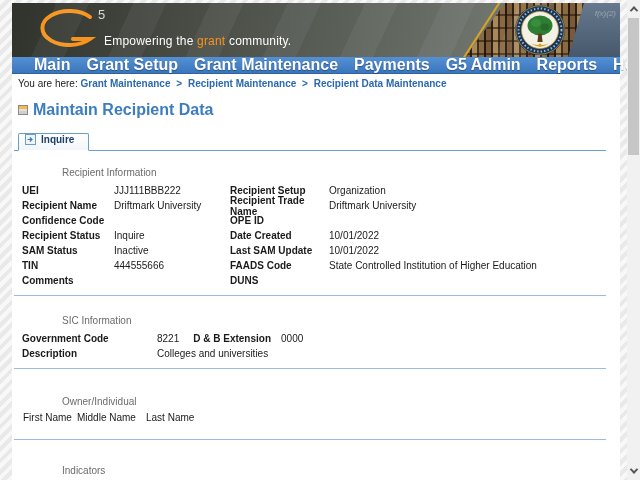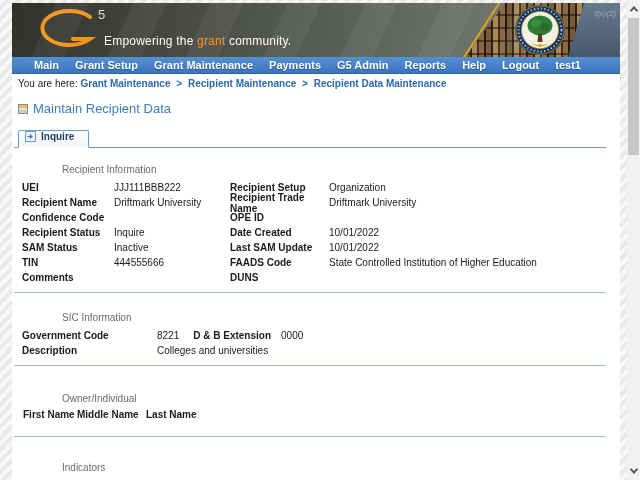--- a/index.html
+++ b/index.html
@@ -30,33 +30,33 @@
     clip-path:polygon(16px 0,100% 0,100% 100%,0 100%);
     background:linear-gradient(180deg,#66798e,#47586b); }
   .chalk-mark { position:absolute; right:4px; top:6px; color:rgba(255,255,255,.35); font-size:8px; font-style:italic; z-index:2;}
   .goldline { position:absolute; left:490px; top:-6px; width:2px; height:72px; background:#d9a520;
     transform-origin:0 0; transform:rotate(33deg); z-index:2; }
   .seal { position:absolute; left:502px; top:1px; z-index:4; }
 
   
   .navbar { height:17px; background:linear-gradient(180deg,#5490d4,#3b76bd);
     border-bottom:1px solid #2b62a4; display:flex; align-items:center; padding-left:14px; }
-  .nav-item { color:#fff; font-weight:bold; font-size:11px; padding:0 8px; line-height:16px;
+  .nav-item { color:#fff; font-weight:bold; font-size:16px; padding:0 8px; line-height:16px;
     text-shadow:0 1px 1px rgba(0,0,0,.35); cursor:pointer; white-space:nowrap; }
 
   
   .breadcrumb { padding:4px 0 2px 6px; font-size:10px; color:#222; }
   .crumb-link { color:#2a69ae; font-weight:bold; cursor:pointer; }
   .crumb-sep { color:#2a69ae; font-weight:bold; margin:0 3px; }
 
   
   .page-title-row { margin:10px 0 0 6px; display:flex; align-items:center; gap:5px; }
   .title-icon { width:10px; height:10px; border:1px solid #8a8a8a;
     background:linear-gradient(180deg,#f5b84a 0 3px,#e0e0e0 3px 5px,#cfcfcf 5px); }
-  .page-title { color:#3c7dbf; font-weight:normal; font-size:13px; }
+  .page-title { color:#3c7dbf; font-weight:bold; font-size:16px; }
 
   
   .tabbar { margin:13px 14px 0 2px; border-bottom:1px solid #6b9dcb; display:flex; align-items:flex-end; height:19px; }
   .tab { margin-left:4px; height:18px; position:relative; top:1px;
     background:linear-gradient(180deg,#ffffff,#f1f6fa);
     border:1px solid #6b9dcb; border-bottom:1px solid #fff;
     border-top-left-radius:2px; border-top-right-radius:2px;
     display:flex; gap:5px; padding:0 14px 0 6px;
     font-size:10px; font-weight:bold; color:#1c3f6e; cursor:pointer; }
 
@@ -66,21 +66,21 @@
   .lbl { font-weight:bold; }
   .ri-grid { display:grid; grid-template-columns:92px 116px 99px auto; grid-auto-rows:15px;
     align-items:center; padding-left:10px; }
   .divider { height:1px; background:#9bbcdd; margin:7px 14px 0 2px; }
 
   .sic-block { margin-top:19px; }
   .sic-grid { display:grid; grid-template-columns:135px auto; grid-auto-rows:15px; align-items:center; padding-left:10px; }
   .sic-inline-lbl { font-weight:bold; margin:0 10px 0 14px; }
 
   .owner-block { margin-top:27px; }
-  .owner-cols { display:flex; padding-left:11px; font-weight:bold; margin-top:4px; }
+  .owner-cols { display:flex; padding-left:11px; font-weight:normal; margin-top:4px; }
   .oc1 { width:54px; } .oc2 { width:69px; }
 
   .ind-block { margin-top:25px; }
   .ind-row { display:flex; align-items:center; gap:9px; padding-left:13px; margin-top:6px; height:13px; }
   .checkbox { width:12px; height:12px; border:1px solid #9a9a9a; border-radius:1px;
     background:linear-gradient(180deg,#f2f2f2,#dadada); cursor:pointer; }
 
   
   .scrollbar { position:absolute; right:0; top:0; width:13px; height:480px; background:#f1f1f1; }
   .sb-btn { position:absolute; left:0; width:13px; height:15px; display:flex; align-items:center; justify-content:center; cursor:pointer; }

